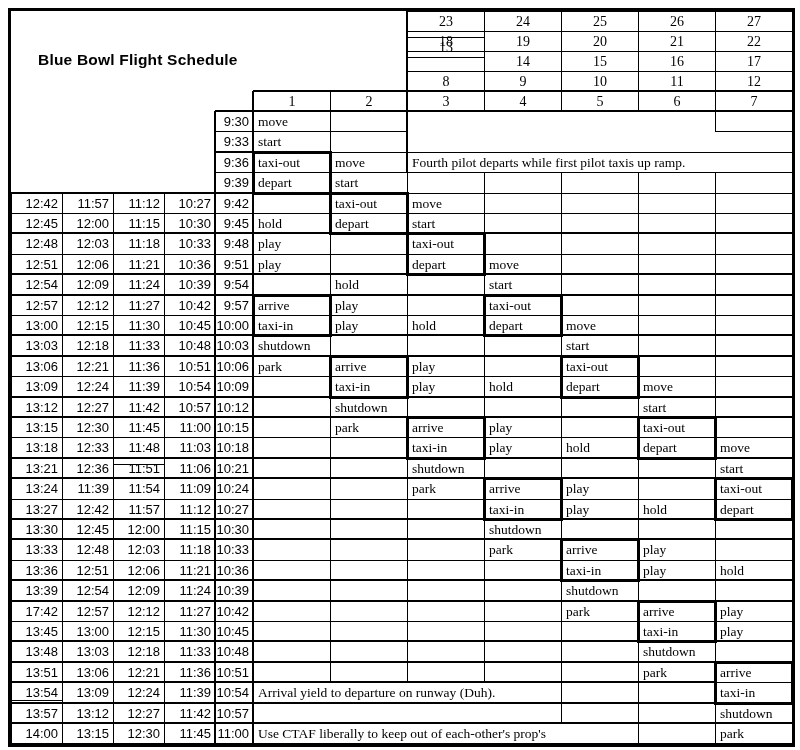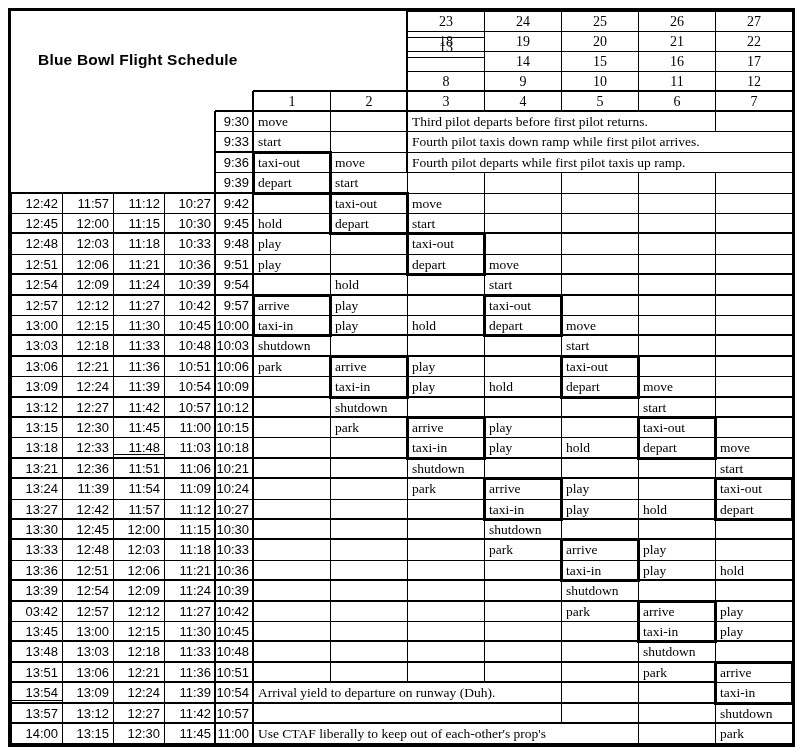--- a/index.html
+++ b/index.html
@@ -41,26 +41,24 @@
       <div class="cell h" style="left: 627px; top: 60px; width: 78px; height: 21px; line-height: 20px;">11</div>
       <div class="cell h" style="left: 704px; top: 60px; width: 78px; height: 21px; line-height: 20px;">12</div>
       <div class="cell h" style="left: 242px; top: 80px; width: 78px; height: 21px; line-height: 20px;">1</div>
       <div class="cell h" style="left: 319px; top: 80px; width: 78px; height: 21px; line-height: 20px;">2</div>
       <div class="cell h" style="left: 396px; top: 80px; width: 78px; height: 21px; line-height: 20px;">3</div>
       <div class="cell h" style="left: 473px; top: 80px; width: 78px; height: 21px; line-height: 20px;">4</div>
       <div class="cell h" style="left: 550px; top: 80px; width: 78px; height: 21px; line-height: 20px;">5</div>
       <div class="cell h" style="left: 627px; top: 80px; width: 78px; height: 21px; line-height: 20px;">6</div>
       <div class="cell h" style="left: 704px; top: 80px; width: 78px; height: 21px; line-height: 20px;">7</div>
       <div class="cell t" style="left: 204px; top: 100px; width: 39px; height: 21.4px; line-height: 20.4px;">9:30</div>
-      <div class="cell n" style="left: 396px; top: 100px; width: 309px; height: 21.4px; line-height: 20.4px;">Third pilot departs before first pilot returns.</div>
       <div class="cell w" style="left: 242px; top: 100px; width: 78px; height: 21.4px; line-height: 20.4px;">move</div>
       <div class="cell w" style="left: 319px; top: 100px; width: 78px; height: 21.4px; line-height: 20.4px;"></div>
       <div class="cell w" style="left: 704px; top: 100px; width: 78px; height: 21.4px; line-height: 20.4px;"></div>
       <div class="cell t" style="left: 204px; top: 120.4px; width: 39px; height: 21.4px; line-height: 20.4px;">9:33</div>
-      <div class="cell n" style="left: 396px; top: 120.4px; width: 386px; height: 21.4px; line-height: 20.4px;">Fourth pilot taxis down ramp while first pilot arrives.</div>
       <div class="cell w" style="left: 242px; top: 120.4px; width: 78px; height: 21.4px; line-height: 20.4px;">start</div>
       <div class="cell w" style="left: 319px; top: 120.4px; width: 78px; height: 21.4px; line-height: 20.4px;"></div>
       <div class="cell t" style="left: 204px; top: 140.8px; width: 39px; height: 21.4px; line-height: 20.4px;">9:36</div>
       <div class="cell n" style="left: 396px; top: 140.8px; width: 386px; height: 21.4px; line-height: 20.4px;">Fourth pilot departs while first pilot taxis up ramp.</div>
       <div class="cell w" style="left: 242px; top: 140.8px; width: 78px; height: 21.4px; line-height: 20.4px;">taxi-out</div>
       <div class="cell w" style="left: 319px; top: 140.8px; width: 78px; height: 21.4px; line-height: 20.4px;">move</div>
       <div class="cell t" style="left: 204px; top: 161.2px; width: 39px; height: 21.4px; line-height: 20.4px;">9:39</div>
       <div class="cell w" style="left: 242px; top: 161.2px; width: 78px; height: 21.4px; line-height: 20.4px;">depart</div>
       <div class="cell w" style="left: 319px; top: 161.2px; width: 78px; height: 21.4px; line-height: 20.4px;">start</div>
       <div class="cell w" style="left: 396px; top: 161.2px; width: 78px; height: 21.4px; line-height: 20.4px;"></div>
@@ -207,21 +205,21 @@
       <div class="cell t" style="left: 204px; top: 406px; width: 39px; height: 21.4px; line-height: 20.4px;">10:15</div>
       <div class="cell w" style="left: 242px; top: 406px; width: 78px; height: 21.4px; line-height: 20.4px;"></div>
       <div class="cell w" style="left: 319px; top: 406px; width: 78px; height: 21.4px; line-height: 20.4px;">park</div>
       <div class="cell w" style="left: 396px; top: 406px; width: 78px; height: 21.4px; line-height: 20.4px;">arrive</div>
       <div class="cell w" style="left: 473px; top: 406px; width: 78px; height: 21.4px; line-height: 20.4px;">play</div>
       <div class="cell w" style="left: 550px; top: 406px; width: 78px; height: 21.4px; line-height: 20.4px;"></div>
       <div class="cell w" style="left: 627px; top: 406px; width: 78px; height: 21.4px; line-height: 20.4px;">taxi-out</div>
       <div class="cell w" style="left: 704px; top: 406px; width: 78px; height: 21.4px; line-height: 20.4px;"></div>
       <div class="cell t" style="left: 0px; top: 426.4px; width: 52px; height: 21.4px; line-height: 20.4px;">13:18</div>
       <div class="cell t" style="left: 51px; top: 426.4px; width: 52px; height: 21.4px; line-height: 20.4px;">12:33</div>
-      <div class="cell t" style="left: 102px; top: 426.4px; width: 52px; height: 18px; line-height: 20.4px;">11:48</div>
+      <div class="cell t" style="left: 102px; top: 426.4px; width: 52px; height: 28px; line-height: 20.4px;">11:48</div>
       <div class="cell t" style="left: 153px; top: 426.4px; width: 52px; height: 21.4px; line-height: 20.4px;">11:03</div>
       <div class="cell t" style="left: 204px; top: 426.4px; width: 39px; height: 21.4px; line-height: 20.4px;">10:18</div>
       <div class="cell w" style="left: 242px; top: 426.4px; width: 78px; height: 21.4px; line-height: 20.4px;"></div>
       <div class="cell w" style="left: 319px; top: 426.4px; width: 78px; height: 21.4px; line-height: 20.4px;"></div>
       <div class="cell w" style="left: 396px; top: 426.4px; width: 78px; height: 21.4px; line-height: 20.4px;">taxi-in</div>
       <div class="cell w" style="left: 473px; top: 426.4px; width: 78px; height: 21.4px; line-height: 20.4px;">play</div>
       <div class="cell w" style="left: 550px; top: 426.4px; width: 78px; height: 21.4px; line-height: 20.4px;">hold</div>
       <div class="cell w" style="left: 627px; top: 426.4px; width: 78px; height: 21.4px; line-height: 20.4px;">depart</div>
       <div class="cell w" style="left: 704px; top: 426.4px; width: 78px; height: 21.4px; line-height: 20.4px;">move</div>
       <div class="cell t" style="left: 0px; top: 446.8px; width: 52px; height: 21.4px; line-height: 20.4px;">13:21</div>
@@ -301,21 +299,21 @@
       <div class="cell t" style="left: 102px; top: 569.2px; width: 52px; height: 21.4px; line-height: 20.4px;">12:09</div>
       <div class="cell t" style="left: 153px; top: 569.2px; width: 52px; height: 21.4px; line-height: 20.4px;">11:24</div>
       <div class="cell t" style="left: 204px; top: 569.2px; width: 39px; height: 21.4px; line-height: 20.4px;">10:39</div>
       <div class="cell w" style="left: 242px; top: 569.2px; width: 78px; height: 21.4px; line-height: 20.4px;"></div>
       <div class="cell w" style="left: 319px; top: 569.2px; width: 78px; height: 21.4px; line-height: 20.4px;"></div>
       <div class="cell w" style="left: 396px; top: 569.2px; width: 78px; height: 21.4px; line-height: 20.4px;"></div>
       <div class="cell w" style="left: 473px; top: 569.2px; width: 78px; height: 21.4px; line-height: 20.4px;"></div>
       <div class="cell w" style="left: 550px; top: 569.2px; width: 78px; height: 21.4px; line-height: 20.4px;">shutdown</div>
       <div class="cell w" style="left: 627px; top: 569.2px; width: 78px; height: 21.4px; line-height: 20.4px;"></div>
       <div class="cell w" style="left: 704px; top: 569.2px; width: 78px; height: 21.4px; line-height: 20.4px;"></div>
-      <div class="cell t" style="left: 0px; top: 589.6px; width: 52px; height: 21.4px; line-height: 20.4px;">03:42</div>
+      <div class="cell t" style="left: 0px; top: 589.6px; width: 52px; height: 21.4px; line-height: 20.4px;">17:42</div>
       <div class="cell t" style="left: 51px; top: 589.6px; width: 52px; height: 21.4px; line-height: 20.4px;">12:57</div>
       <div class="cell t" style="left: 102px; top: 589.6px; width: 52px; height: 21.4px; line-height: 20.4px;">12:12</div>
       <div class="cell t" style="left: 153px; top: 589.6px; width: 52px; height: 21.4px; line-height: 20.4px;">11:27</div>
       <div class="cell t" style="left: 204px; top: 589.6px; width: 39px; height: 21.4px; line-height: 20.4px;">10:42</div>
       <div class="cell w" style="left: 242px; top: 589.6px; width: 78px; height: 21.4px; line-height: 20.4px;"></div>
       <div class="cell w" style="left: 319px; top: 589.6px; width: 78px; height: 21.4px; line-height: 20.4px;"></div>
       <div class="cell w" style="left: 396px; top: 589.6px; width: 78px; height: 21.4px; line-height: 20.4px;"></div>
       <div class="cell w" style="left: 473px; top: 589.6px; width: 78px; height: 21.4px; line-height: 20.4px;"></div>
       <div class="cell w" style="left: 550px; top: 589.6px; width: 78px; height: 21.4px; line-height: 20.4px;">park</div>
       <div class="cell w" style="left: 627px; top: 589.6px; width: 78px; height: 21.4px; line-height: 20.4px;">arrive</div>

